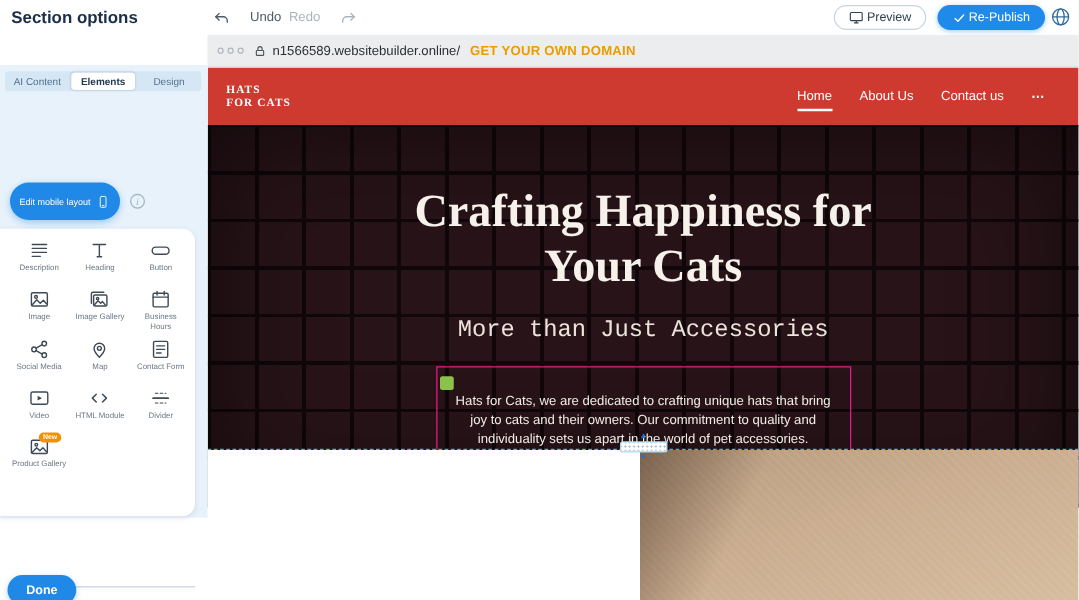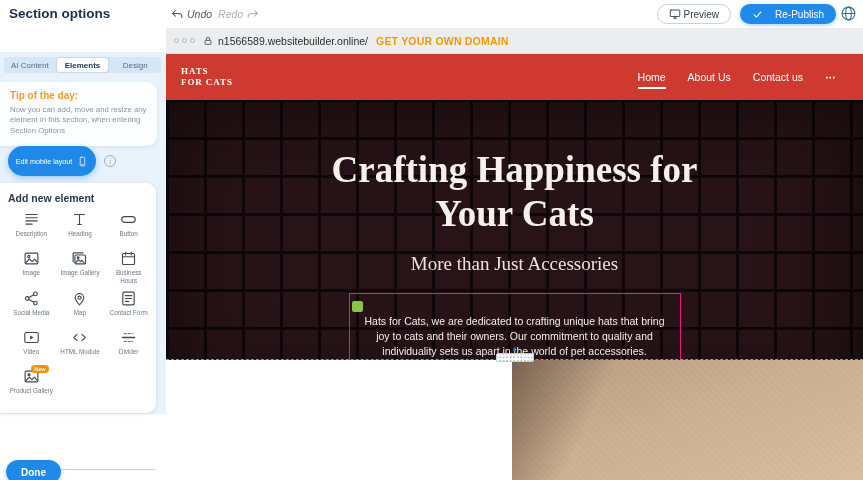--- a/index.html
+++ b/index.html
@@ -3,29 +3,29 @@
 <meta charset="utf-8">
 <style>
   * { margin:0; padding:0; box-sizing:border-box; }
   html,body { width:863px; height:480px; font-family:"Liberation Sans",sans-serif; background:#fff; }
   #page { position:relative; width:863px; height:480px; overflow:hidden; background:#fff; }
 
   
   .topbar { position:absolute; left:0; top:0; width:863px; height:28px; background:#fff; z-index:30; }
   .topbar-title { position:absolute; left:9px; top:6px; font-size:13.5px; font-weight:700; color:#1c2f4a; }
   .history { position:absolute; left:171px; top:0; height:28px; display:flex; align-items:center; gap:6px; }
-  .hist-btn { display:flex; align-items:center; gap:3px; font-size:10.5px; color:#4e5b66; cursor:pointer;font-style:italic; }
+  .hist-btn { display:flex; align-items:center; gap:16px; font-size:10.5px; color:#4e5b66; cursor:pointer; }
   .hist-btn svg { width:13px; height:13px; fill:none; stroke:currentColor; stroke-width:2; stroke-linecap:round; stroke-linejoin:round; }
   .hist-btn.disabled { color:#a9b4bd; }
   .actions { position:absolute; right:27px; top:4px; display:flex; gap:9px; }
   .btn-preview { height:20px; border-radius:11px; border:1px solid #c6d3df; background:#fff; color:#30424f;
     font-size:10px; display:flex; align-items:center; gap:3px; padding:0 11px; cursor:pointer; }
   .btn-preview svg { width:12px; height:12px; fill:none; stroke:#30424f; stroke-width:1.8; stroke-linecap:round; }
   .btn-republish { height:20px; border-radius:11px; background:#1f8ae9; color:#fff; font-size:10px; border:none;
-    display:flex; align-items:center; gap:12px; padding:0 12px; box-shadow:0 1px 4px rgba(31,138,233,.45); cursor:pointer; }
+    display:flex; align-items:center; gap:2px; padding:0 12px; box-shadow:0 1px 4px rgba(31,138,233,.45); cursor:pointer; }
   .btn-republish svg { width:11px; height:11px; fill:none; stroke:#fff; stroke-width:2.4; stroke-linecap:round; stroke-linejoin:round; }
   .globe-btn { position:absolute; right:6px; top:5px; width:17px; height:17px; cursor:pointer; }
   .globe-btn svg { width:17px; height:17px; fill:none; stroke:#2f6b9a; stroke-width:1.5; }
 
   
   .sidebar { position:absolute; left:0; top:28px; width:166px; height:452px; background:#fff; z-index:20;margin-top:24px; }
   .sidebar-top-bg { position:absolute; left:0; top:0; width:166px; height:362px; background:#e8f2fb; }
   .tabs { position:absolute; left:4px; top:5px; width:157px; height:16px; background:#d5e6f4; border-radius:3px; display:flex; }
   .tab { flex:1; display:flex; align-items:center; justify-content:center; font-size:8px; color:#54708a; border-radius:3px; cursor:pointer; }
   .tab.active { background:#fff; color:#223a52; font-weight:700; margin:1px; box-shadow:0 0 2px rgba(20,50,90,.25); }
@@ -71,21 +71,21 @@
   .nav-item.active::after { content:""; position:absolute; left:11px; right:11px; bottom:11px; height:2px; background:#fff; }
   .nav-more { letter-spacing:1.5px; font-weight:700; }
 
   .hero { height:306px; position:relative; text-align:center; background-color:#271318;
     background-image:
       repeating-linear-gradient(0deg, #0f0709 0px, #0f0709 3px, transparent 3px, transparent 38px),
       repeating-linear-gradient(90deg, #0f0709 0px, #0f0709 3px, transparent 3px, transparent 38px);
     box-shadow:inset 0 0 90px rgba(0,0,0,.55); }
   .hero-title { font-family:"Liberation Serif",serif; font-size:37px; color:#f6f1ea; font-weight:700;
     max-width:450px; margin:0 auto; padding-top:48px; line-height:1.2; cursor:pointer; }
-  .hero-subtitle { font-family:Liberation Serif, serif; font-size:19px; color:#ece4da; margin-top:16px; cursor:pointer; }
+  .hero-subtitle { font-family:Liberation Mono, monospace; font-size:19px; color:#ece4da; margin-top:16px; cursor:pointer; }
   .hero-para-box { width:332px; margin:18px auto 0; border:1px solid #e91884; padding:20px 10px 7px; position:relative;
     font-size:10.5px; line-height:1.42; color:#f2ece6; cursor:pointer; }
   .green-handle { position:absolute; left:2px; top:7px; width:11px; height:11px; background:#8bc34a; border-radius:2px; }
 
   .section-divider { position:absolute; left:0; right:0; top:305px; border-top:1px dashed #39b7e9; z-index:5; }
   .handle-wrap { position:absolute; left:50%; top:-14px; transform:translateX(-50%);
     display:flex; flex-direction:column; align-items:center; cursor:row-resize; }
   .handle-arrow { color:#1976d2; font-size:6px; line-height:6px; }
   .handle-pill { width:38px; height:9px; background:#fff; border:1px solid #a9d9ef; border-radius:2px; margin:1px 0;
     background-image:radial-gradient(#b6c2cb 0.7px, transparent 0.9px); background-size:3.5px 3.5px; background-position:1.5px 1.5px; }
@@ -149,38 +149,33 @@
 
   <div class="sidebar">
     <div class="sidebar-top-bg"></div>
 
     <div class="tabs">
       <div class="tab">AI Content</div>
       <div class="tab active">Elements</div>
       <div class="tab">Design</div>
     </div>
 
-    <div class="tip-card">
-      <div class="tip-title">Tip of the day:</div>
-      <div class="tip-body">Now you can add, move and resize any element in this section, when entering Section Options</div>
-    </div>
 
     <div class="edit-mobile-row">
       <button class="btn-edit-mobile">
         <span>Edit mobile layout</span>
         <svg viewBox="0 0 24 24">
             <rect x="7" y="2.5" width="10" height="19" rx="2"></rect>
             <path d="M10.5 18.5h3"></path>
           </svg>
       </button>
       <div class="info-badge">i</div>
     </div>
 
     <div class="add-card">
-      <div class="add-title">Add new element</div>
       <div class="elements-grid">
 
         <div class="element-cell">
           <svg viewBox="0 0 24 24">
               <path d="M4 5h16M4 9.5h16M4 14h16M4 18.5h9"></path>
             </svg>
           <div class="element-label">Description</div>
         </div>
         <div class="element-cell">
           <svg viewBox="0 0 24 24">

